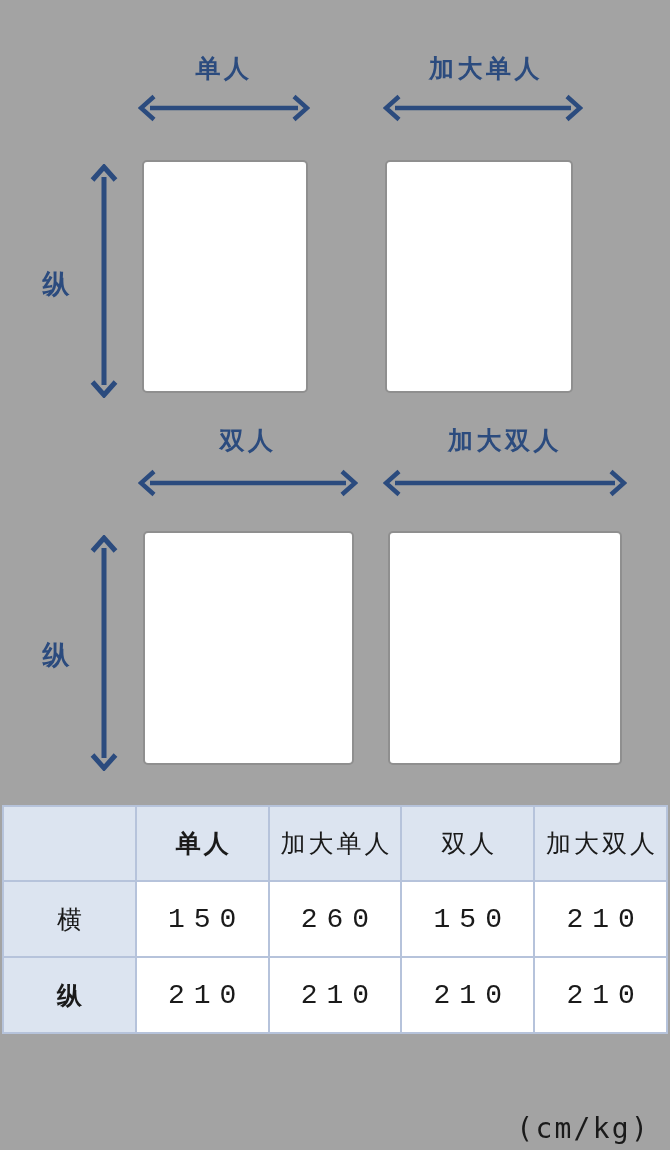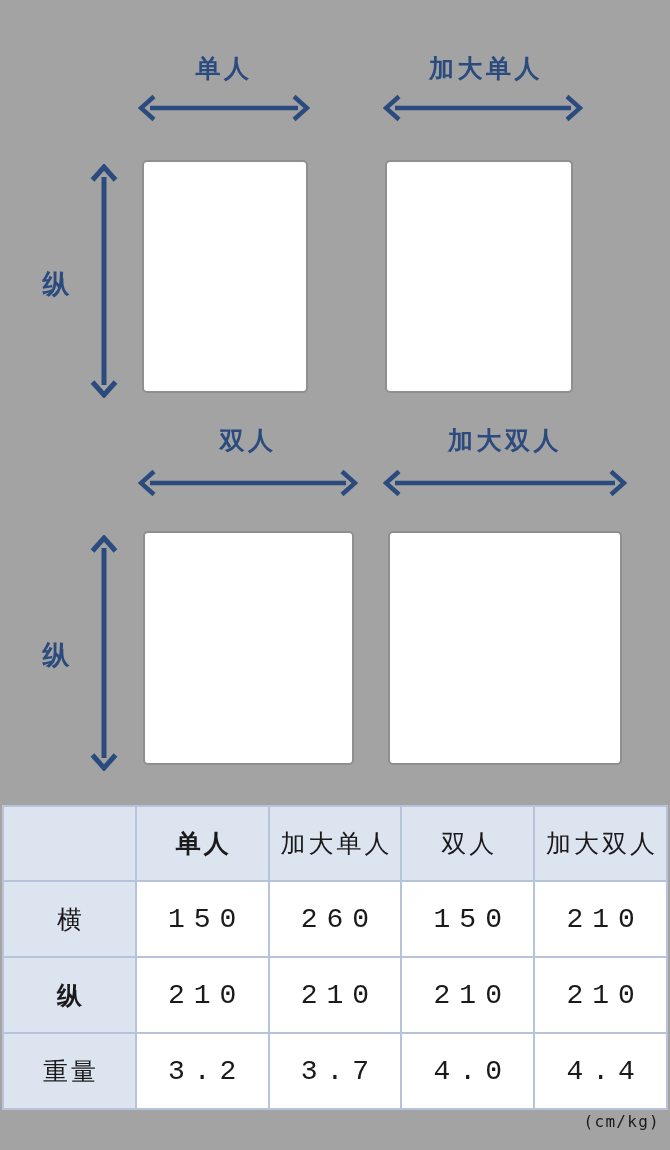--- a/index.html
+++ b/index.html
@@ -64,25 +64,25 @@
   .size-table td.num {
     background: #ffffff;
     font-family: Liberation Mono, monospace;
     font-size: 28px;
     letter-spacing: 0.32em;
     text-indent: 0.32em;
   }
   
   .units-note {
     position: absolute;
-    right: 10px;
+    right: 20px;
     top: 1112px;
     color: #1a1a1a;
     font-family: "DejaVu Sans Mono", monospace;
-    font-size: 16px;
+    font-size: 28px;
     letter-spacing: 0.08em;
     white-space: nowrap;
   }
 </style>
 </head>
 <body>
 
 <div class="canvas">
 
   <div class="bed-label" style="left:224px; top:52px;">单人</div>
@@ -149,25 +149,18 @@
         <td class="num">150</td>
         <td class="num">210</td>
       </tr>
       <tr>
         <td class="shade bold">纵</td>
         <td class="num">210</td>
         <td class="num">210</td>
         <td class="num">210</td>
         <td class="num">210</td>
       </tr>
-      <tr>
-        <td class="shade">重量</td>
-        <td class="num">3.2</td>
-        <td class="num">3.7</td>
-        <td class="num">4.0</td>
-        <td class="num">4.4</td>
-      </tr>
     </tbody>
   </table>
 
   <div class="units-note">(cm/kg)</div>
 
 </div>
 
 </body></html>

